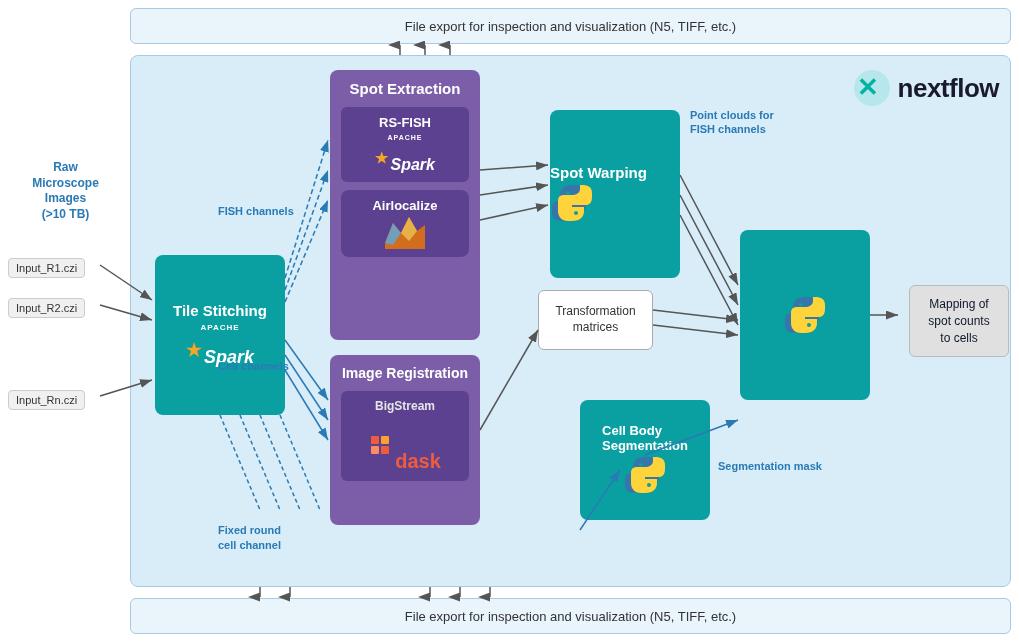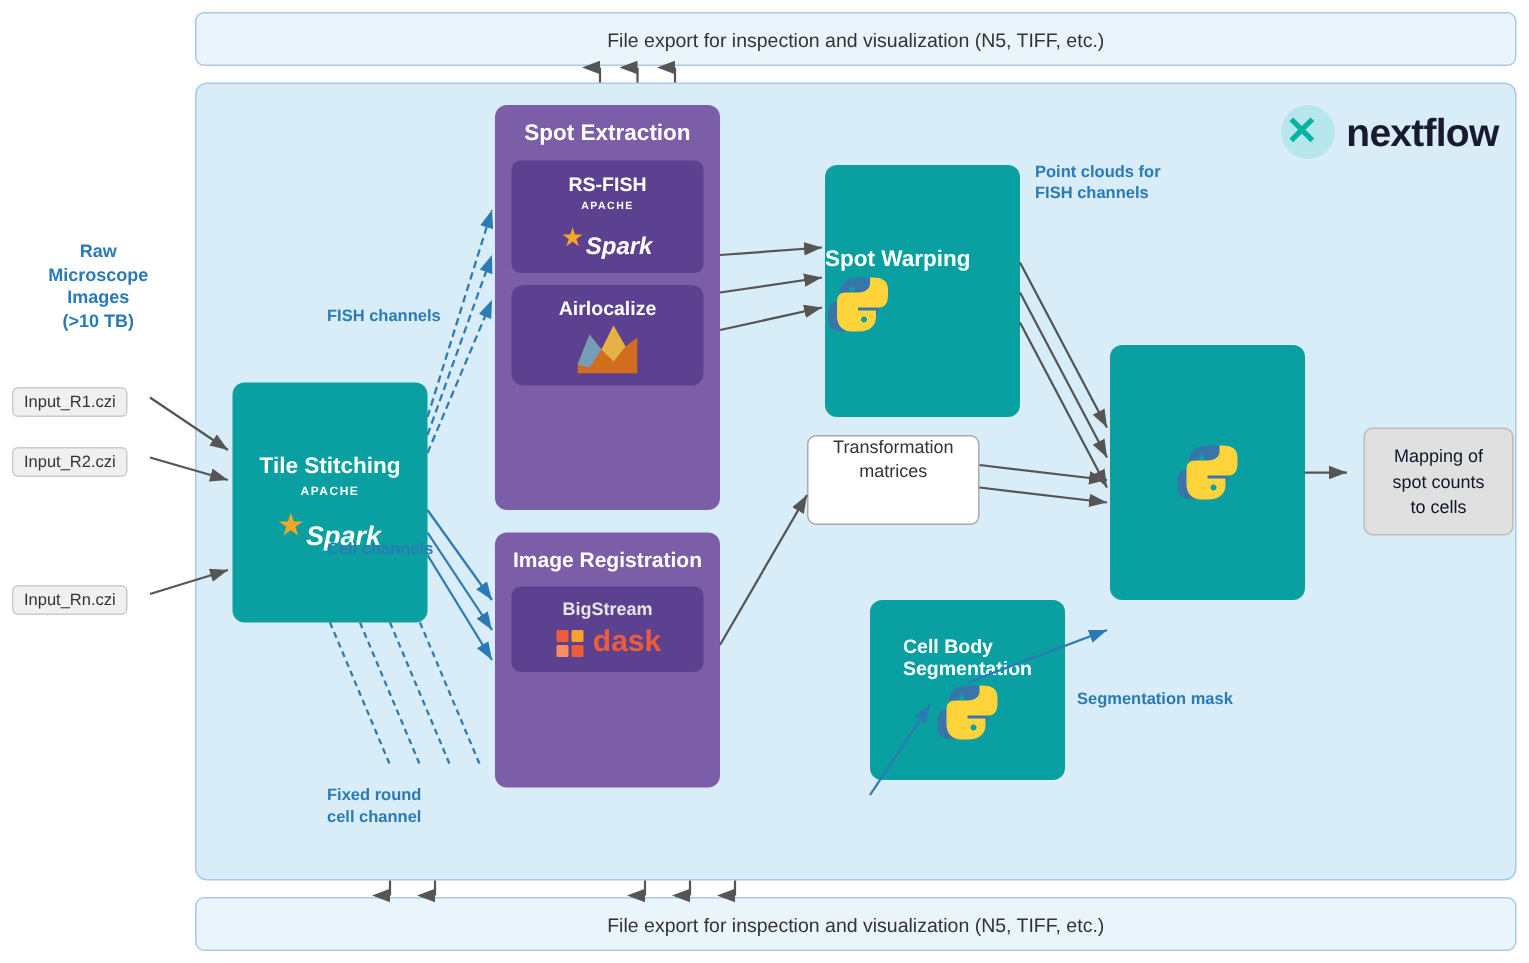--- a/index.html
+++ b/index.html
@@ -235,21 +235,21 @@
     .transformation-box {
       position: absolute;
       top: 290px;
       left: 538px;
       width: 115px;
       height: 60px;
       background: white;
       border: 1.5px solid #aaa;
       border-radius: 6px;
       display: flex;
-      align-items: flex-start;
+      align-items: center;
       justify-content: center;
       font-size: 12px;
       color: #333;
       text-align: center;
       line-height: 1.3;
     }
 
     
     .cell-body-seg {
       position: absolute;
@@ -395,20 +395,21 @@
     .python-icon {
       width: 44px;
       height: 44px;
     }
 
     
     .dask-text {
       font-size: 20px;
       font-weight: bold;
       color: #ef5c3c;
+      margin-top: 33px;
     }
   </style>
 </head>
 <body>
 
 <div class="diagram-wrapper">
 
   <div class="top-bar">
     <span>File export for inspection and visualization (N5, TIFF, etc.)</span>
   </div>

